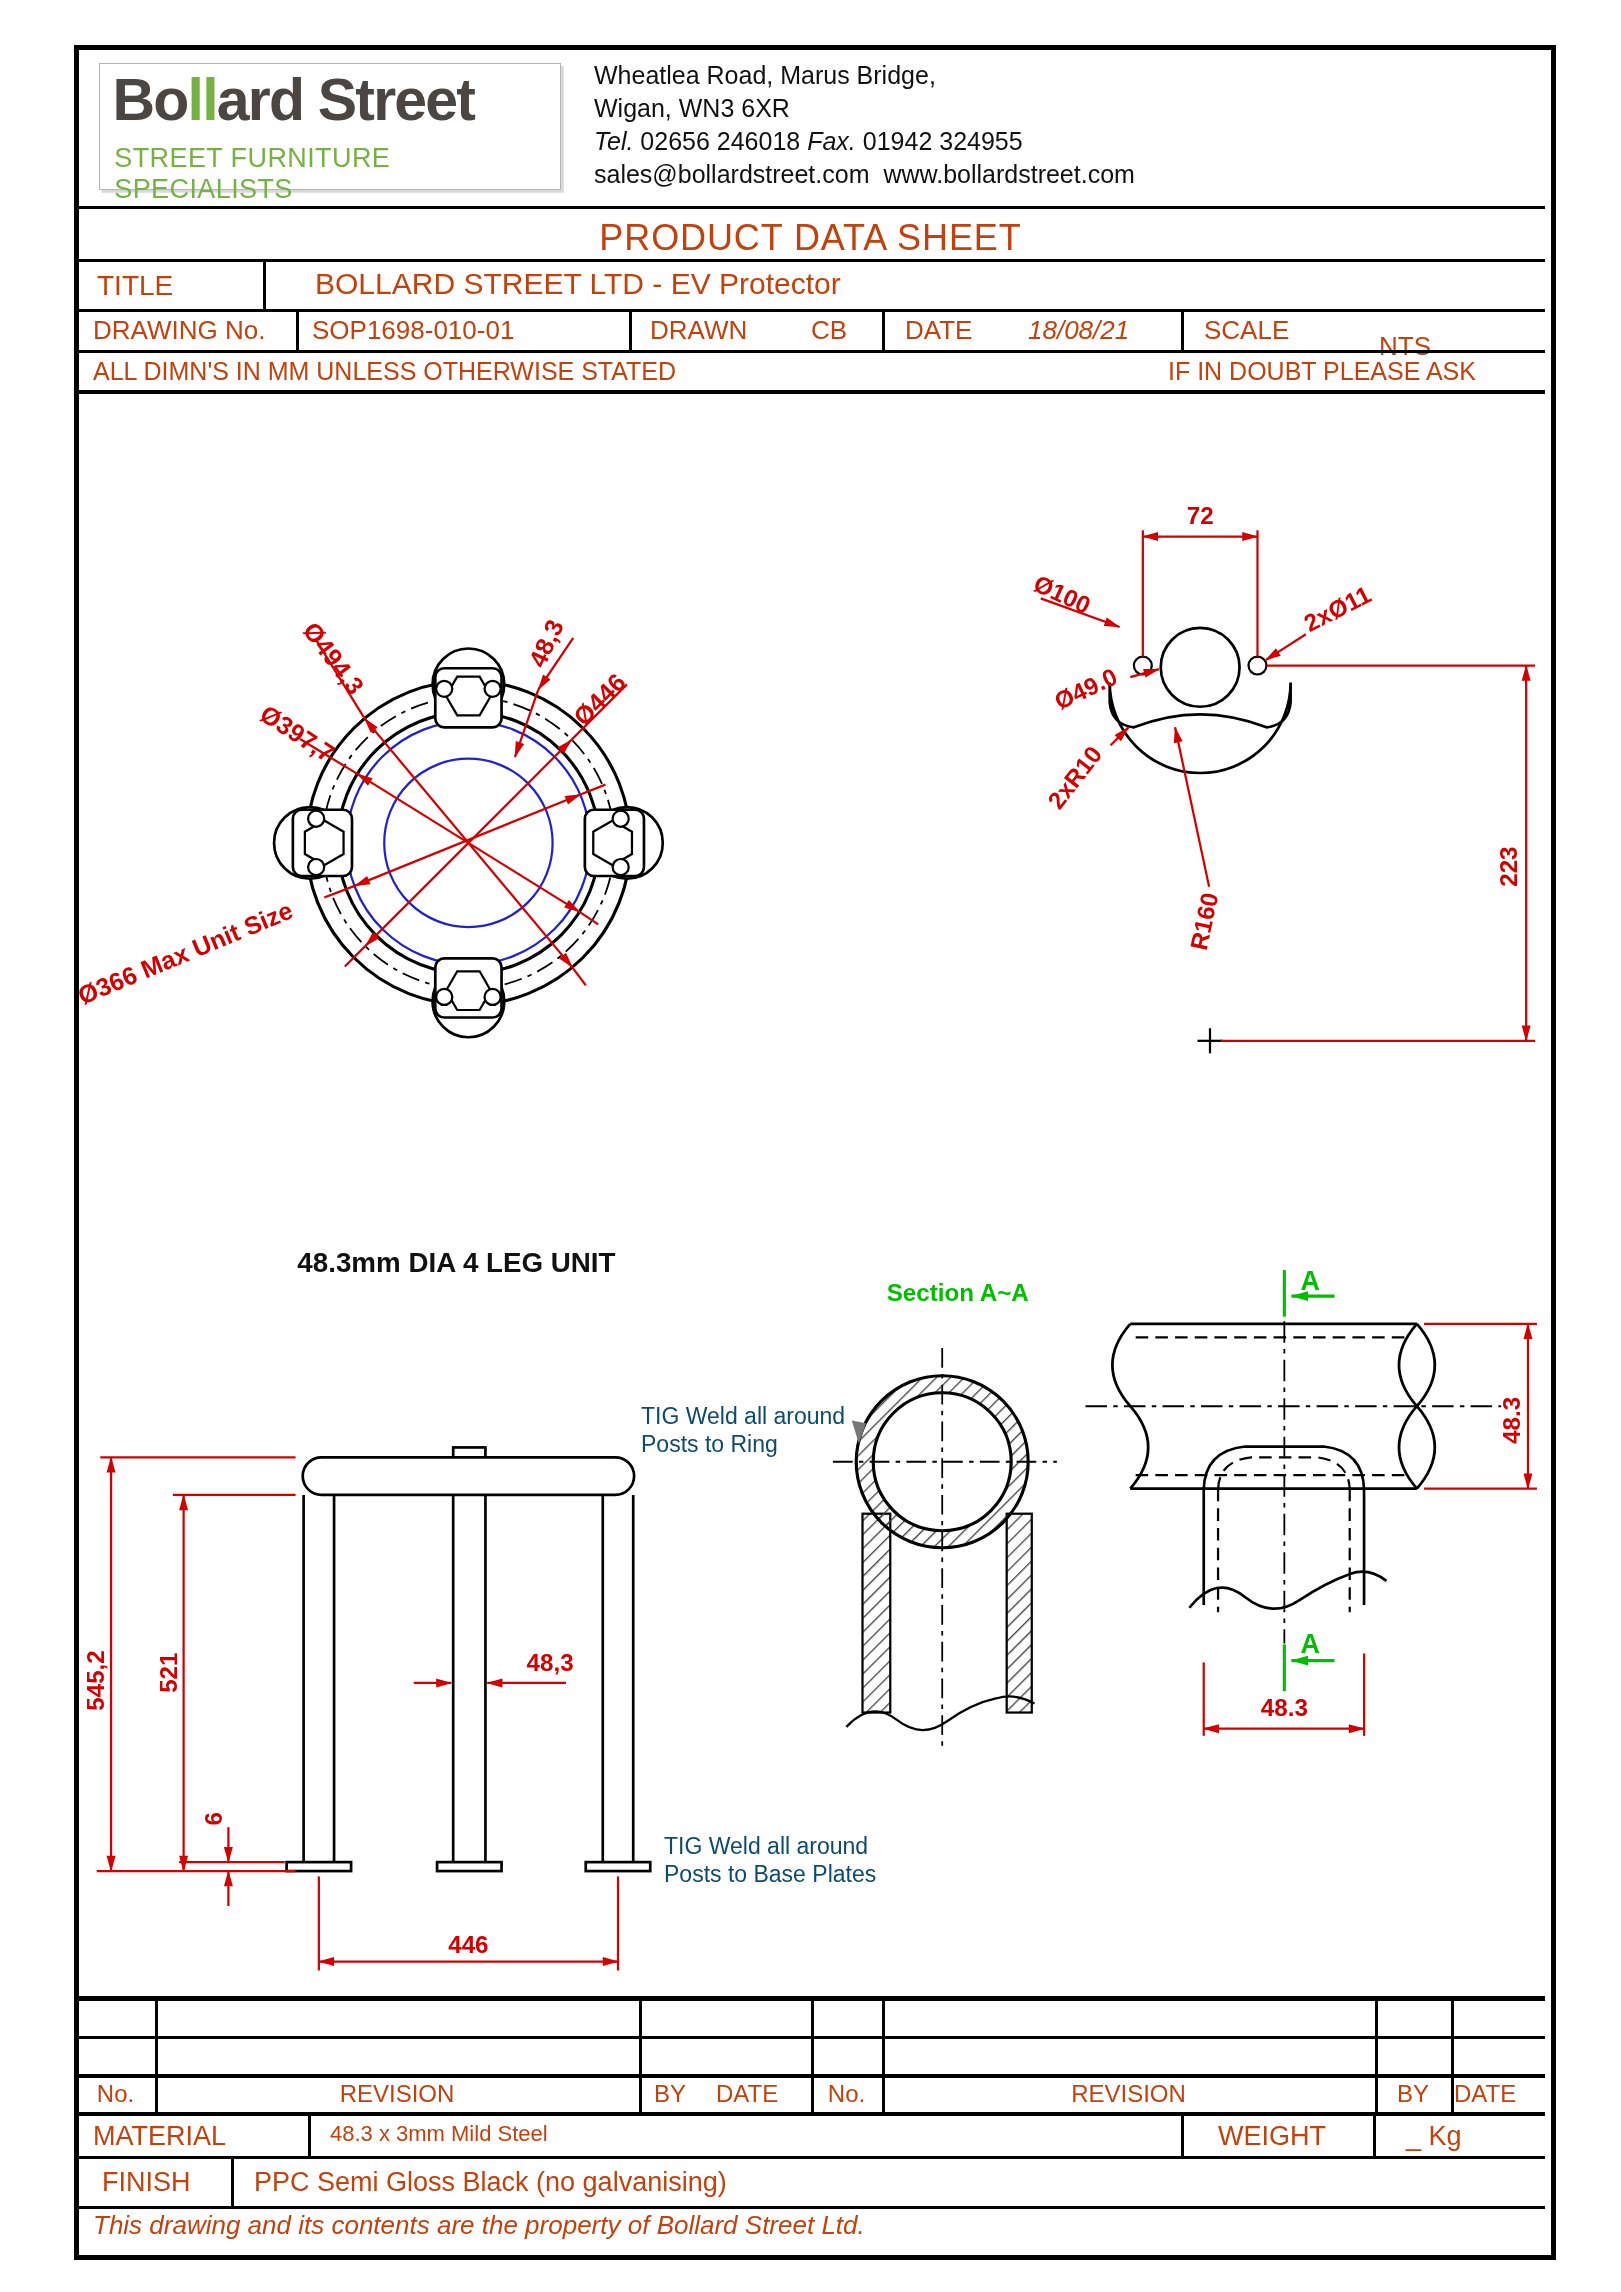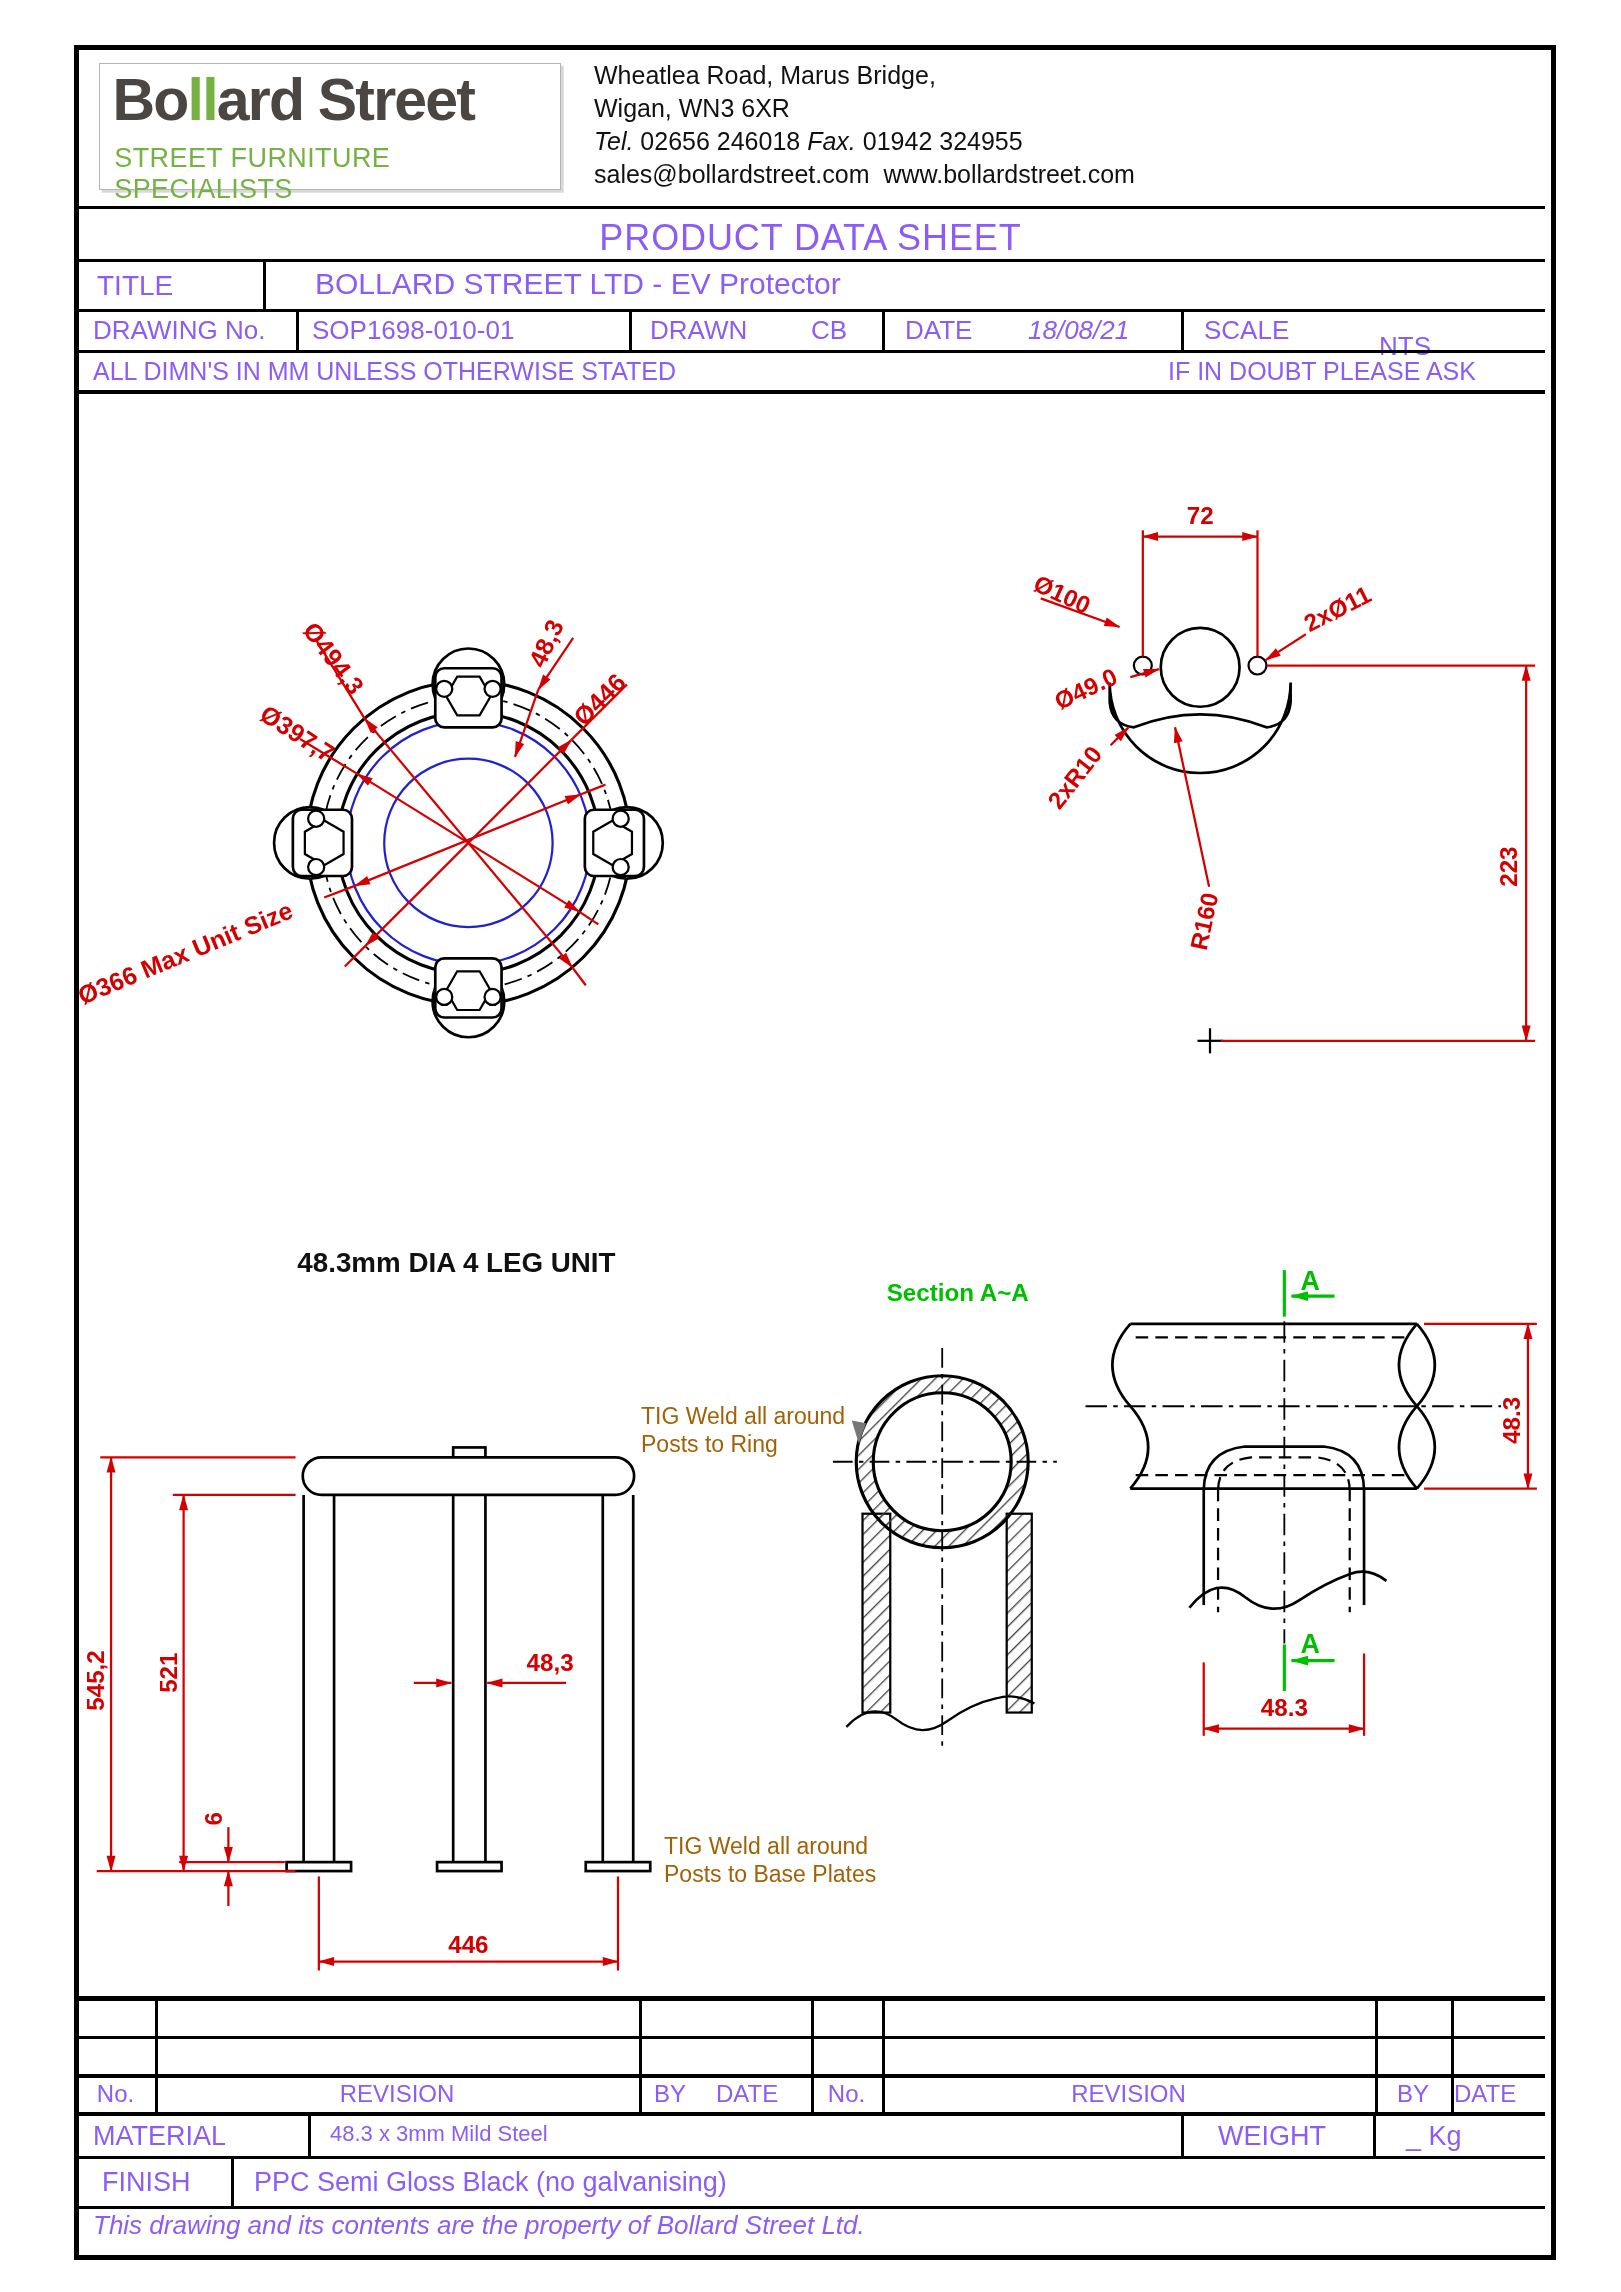--- a/index.html
+++ b/index.html
@@ -1,29 +1,29 @@
 <!DOCTYPE html>
 <html style="font-size:14.3px"><head>
 <meta charset="utf-8">
 <style>
   html,body{margin:0;padding:0;background:#fff;}
   body{font-family:"Liberation Sans", sans-serif; color:#111;}
   #page{position:relative;width:1622px;height:2293px;background:#fff;overflow:hidden;}
   .abs{position:absolute;}
   .hline{position:absolute;background:#000;height:2.7px;left:76px;width:1469px;}
   .vline{position:absolute;background:#000;width:2.7px;}
-  .cellText{position:absolute;font-size:26px;color:#8b5cf6;white-space:nowrap;}
+  .cellText{position:absolute;font-size:26px;color:#c2410c;white-space:nowrap;}
   .small{font-size:23px;}
   #logoBox{position:absolute;left:99px;top:63px;width:460px;height:125px;border:1.8px solid #b5b5b5;box-shadow:2.7px 2.7px 0 #d8d8d8;background:#fff;}
   #logoMain{position:absolute;left:12.5px;top:1.8px;font-size:59px;font-weight:bold;letter-spacing:-1.8px;color:#4b4642;}
   #logoTag{position:absolute;left:14.3px;top:79px;font-size:27px;color:#76b144;letter-spacing:0.4px;}
   .lg-green{color:#76b144;}
   #address{position:absolute;left:594px;top:59px;font-size:25px;line-height:33px;color:#111;}
   .svgLayer{position:absolute;left:0;top:0;pointer-events:none;}
-  .note2{position:absolute;font-size:23px;line-height:28px;color:#a16207;white-space:nowrap;}
+  .note2{position:absolute;font-size:23px;line-height:28px;color:#0c4a6e;white-space:nowrap;}
   .it{font-style:italic;}
 </style>
 </head>
 <body>
 
 <div id="page">
 
   <div class="abs" style="left:74px;top:45px;width:1472px;height:2205px;border:5.4px solid #000;"></div>
 
   <div id="logoBox">

